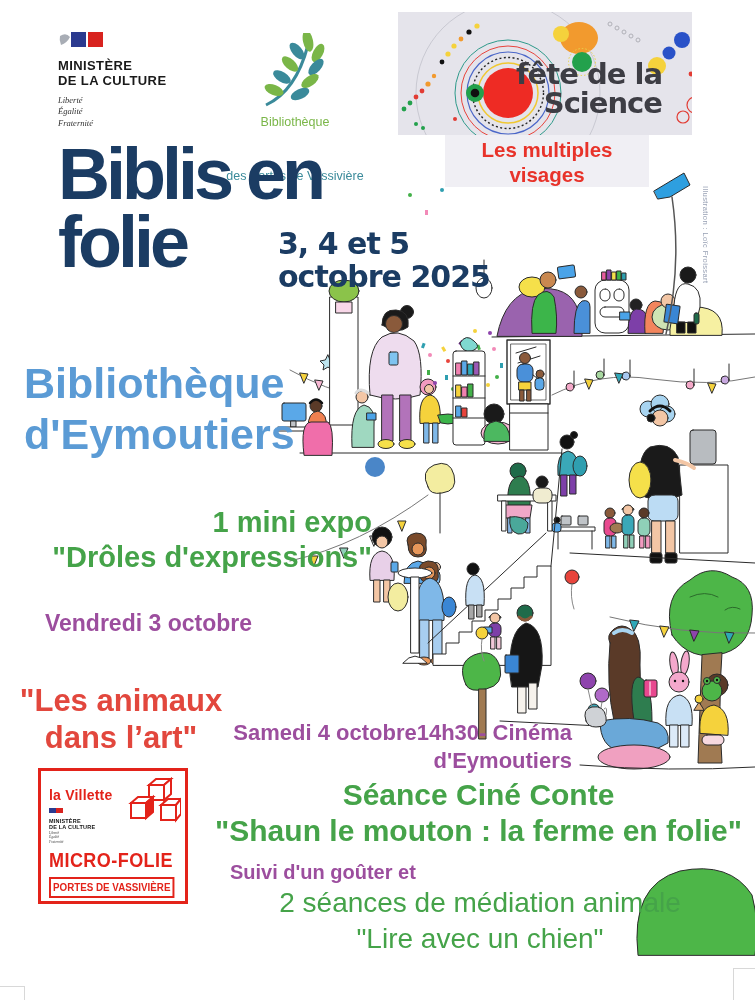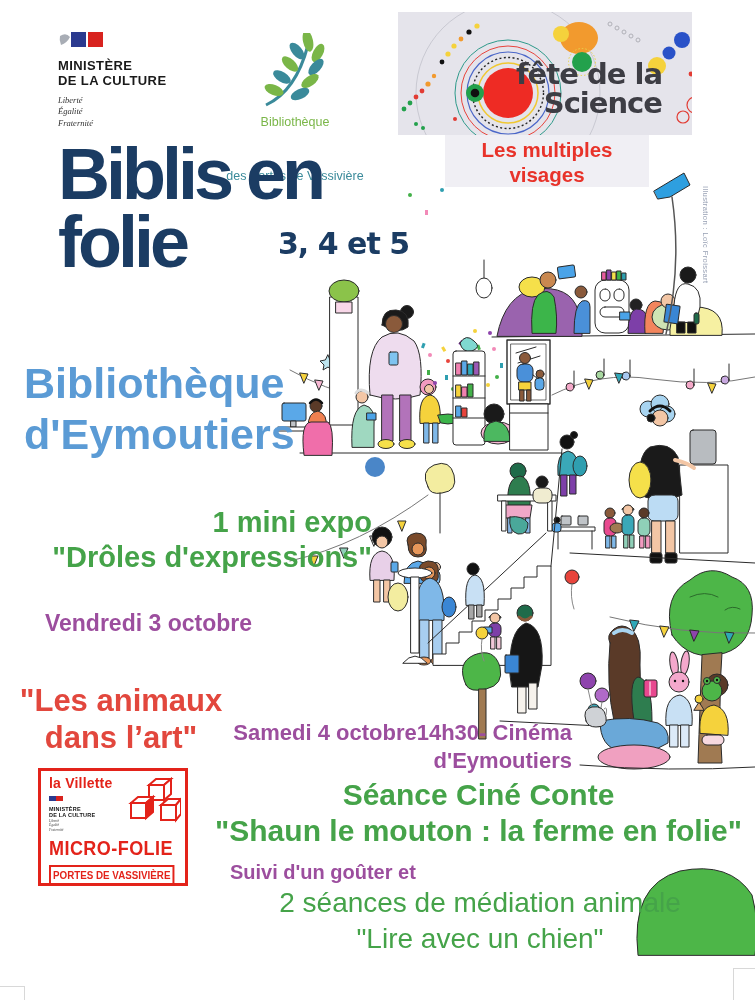--- a/index.html
+++ b/index.html
@@ -36,22 +36,22 @@
 
   .expo{left:0;top:505px;width:372px;text-align:right;color:var(--green);font-weight:700;font-size:29px;line-height:1.22;}
   .vendredi{left:0;top:609px;width:252px;text-align:right;color:var(--purple);font-weight:700;font-size:23px;line-height:1.25;}
   .animaux{left:0;top:682px;width:242px;text-align:center;color:var(--red);font-weight:700;font-size:31px;line-height:1.2;}
   .samedi{left:222px;top:719px;width:350px;text-align:right;color:var(--purple);font-weight:700;font-size:22px;line-height:1.25;}
   .cine{left:188px;top:777px;width:567px;text-align:center;color:var(--green);font-weight:700;font-size:30px;line-height:1.2;margin-left:7px;}
   .gouter{left:230px;top:861px;width:520px;text-align:left;color:var(--purple);font-weight:700;font-size:20px;}
   .mediation{left:205px;top:885px;width:550px;text-align:center;color:var(--green);font-weight:400;font-size:28px;line-height:1.28;}
 
   
-  .microfolie{left:38px;top:768px;width:150px;height:118px;border:3px solid var(--micro-red);
-              background:#fff;box-sizing:border-box;padding:4px 8px;}
+  .microfolie{left:38px;top:768px;width:150px;height:136px;border:3px solid var(--micro-red);
+              background:#fff;box-sizing:border-box;padding:16px 8px;}
   .villette{color:var(--micro-red);font-weight:700;font-size:14px;letter-spacing:.2px;}
   .mini-min{margin-top:5px;font-size:5.5px;font-weight:700;color:#111;line-height:1.15;letter-spacing:.2px;}
   .mini-motto{font-family:"Liberation Serif",serif;font-style:italic;font-size:3.5px;color:#444;line-height:1.3;}
   .micro-title{margin-top:5px;color:var(--micro-red);font-weight:800;font-size:20px;letter-spacing:.5px;
                transform:scaleX(.9);transform-origin:left;white-space:nowrap;}
   .micro-sub{margin-top:5px;border:2px solid var(--micro-red);color:var(--micro-red);font-weight:700;
              font-size:10px;text-align:center;padding:3px 1px;white-space:nowrap;transform:scaleX(.98);transform-origin:left;}
 
   
   .mark-bl{left:0;top:986px;width:24px;height:13px;border-top:1px solid #d8d8d8;border-right:1px solid #d8d8d8;}
@@ -514,20 +514,21 @@
   </svg>
 
   <div class="abs credit">Illustration : Loïc Froissart</div>
 
   <div class="abs title">
     <div>Biblis en</div>
     <div>folie</div>
   </div>
   <div class="abs dates">
     <div>3, 4 et 5</div>
+    <div>octobre 2025</div>
   </div>
 
   <div class="abs venue">
     <div>Bibliothèque</div>
     <div>d'Eymoutiers</div>
   </div>
 
   <div class="abs expo">
     <div>1 mini expo</div>
     <div>"Drôles d'expressions"</div>

